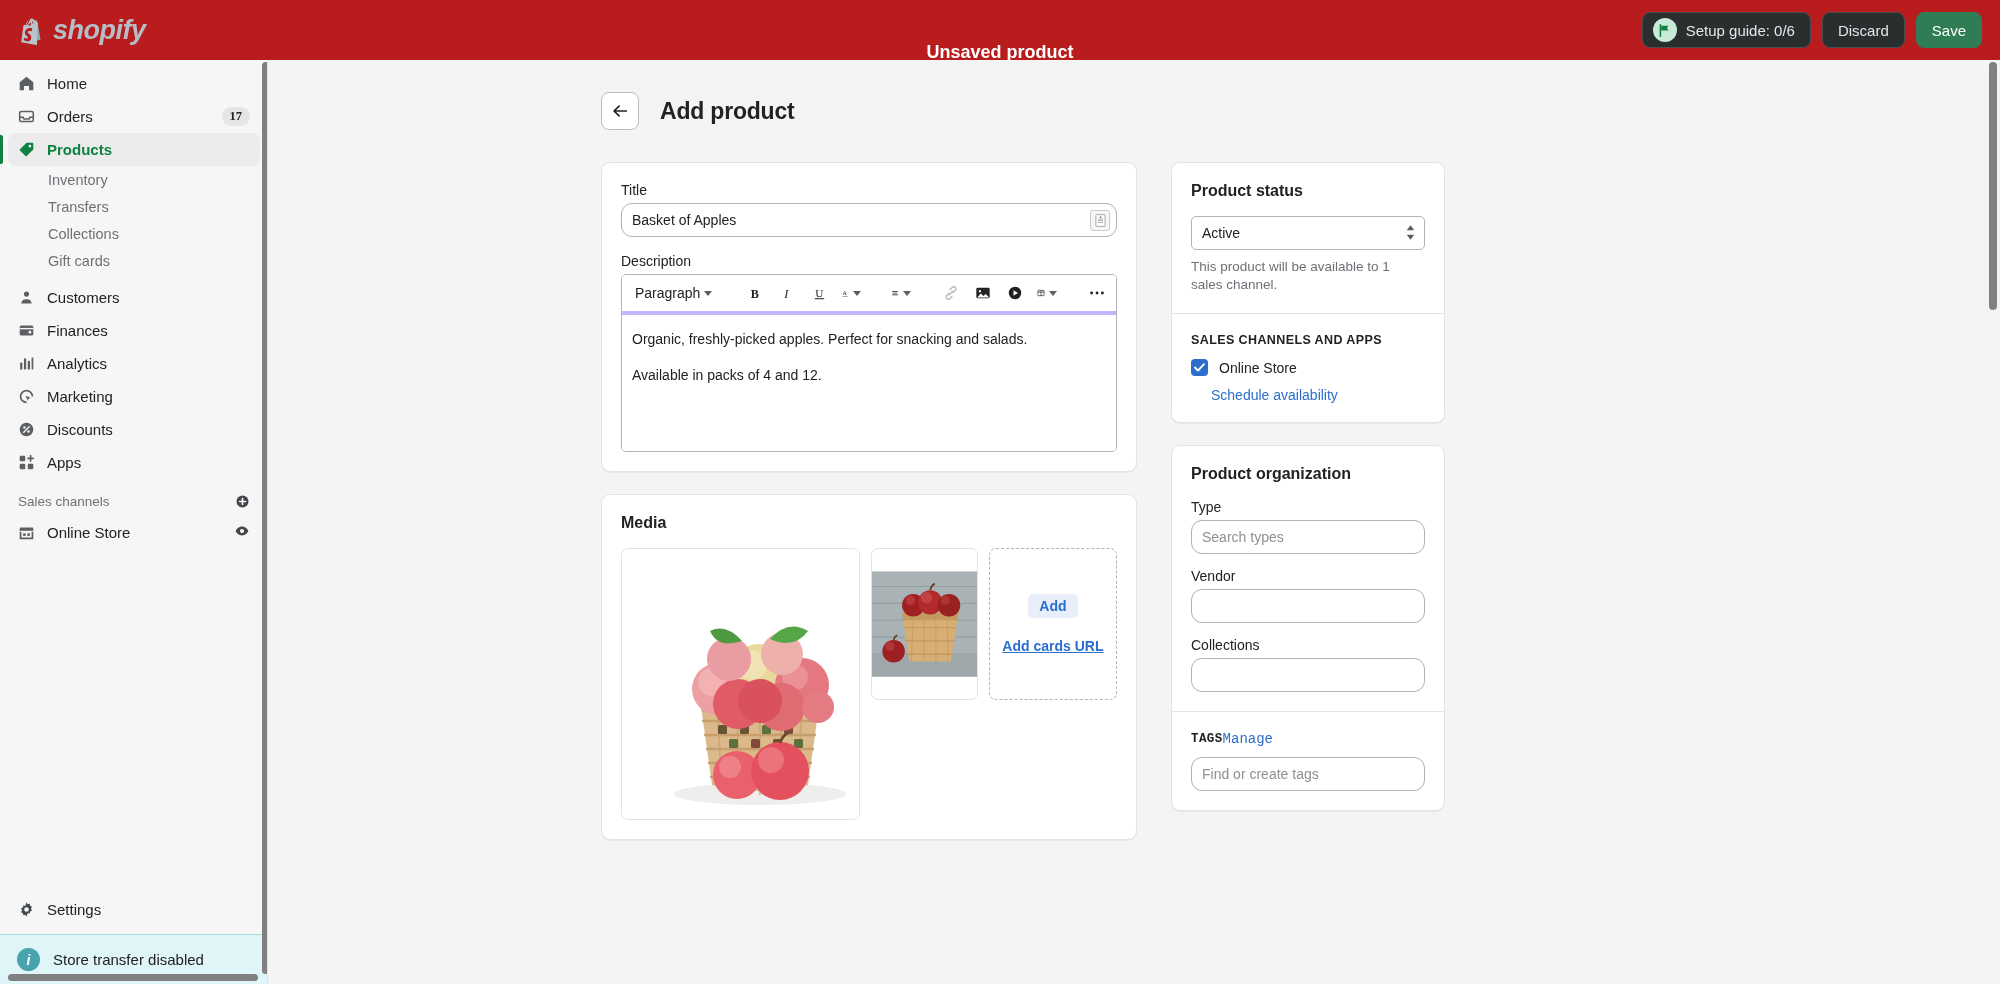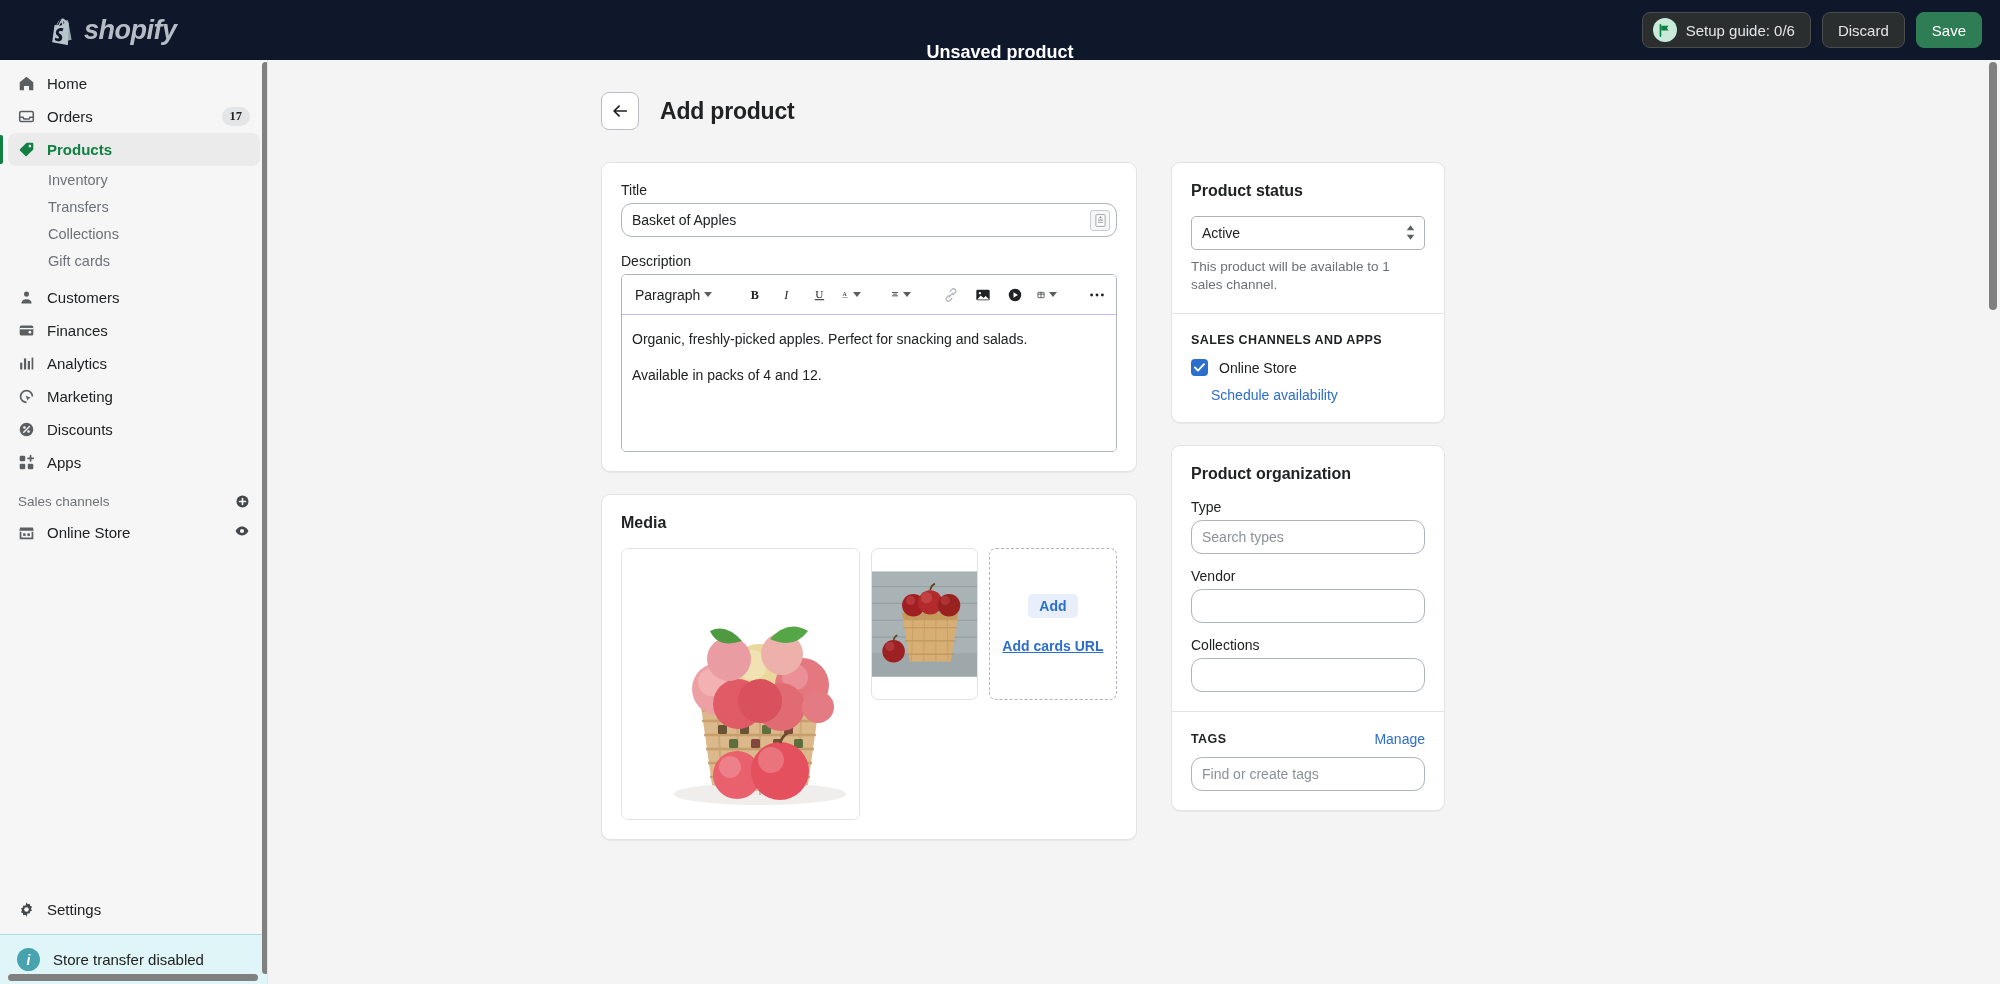--- a/index.html
+++ b/index.html
@@ -8,24 +8,23 @@
     overflow: hidden;
     font-family: "Liberation Sans", sans-serif;
     background: #f4f4f4;
     color: #202223;
   }
 
   
   #topbar {
     position: absolute; top: 0; left: 0;
     width: 2000px; height: 60px;
-    background: #0f172a;
+    background: #b91c1c;
     display: flex; align-items: center;
     z-index: 50;
-    padding-left: 31px;
   }
   #logo { display: flex; align-items: center; gap: 9px; margin-left: 18px; }
   #logo svg { display: block; }
   #logo .wordmark {
     color: #b5bec6; font-size: 27px; font-style: italic;
     font-weight: 700; letter-spacing: -0.5px;
   }
   #topbar-title {
     position: absolute; left: 0; right: 0;
     text-align: center;
@@ -182,21 +181,21 @@
     cursor: pointer;
   }
 
   
   #editor {
     border: 1px solid #aeb4b9; border-radius: 5px; overflow: hidden;
   }
   #editor-toolbar {
     height: 40px; display: flex; align-items: center; gap: 6px;
     padding: 0 6px;
-    border-bottom: 1px solid #c4b5fd;
+    border-bottom: 4px solid #c4b5fd;
     background: #ffffff;
   }
   .tb-item {
     height: 28px; min-width: 26px;
     display: flex; align-items: center; justify-content: center;
     border-radius: 4px; cursor: pointer; color: #202223;
     font-size: 14px; padding: 0 3px;
   }
   #paragraph-select {
     display: flex; align-items: center; justify-content: space-between;
@@ -260,21 +259,21 @@
   .help-text { font-size: 13.5px; color: #6d7175; margin-top: 8px; line-height: 1.35; }
   .card-divider { height: 1px; background: #e1e3e5; }
   .caps-head { font-size: 12.5px; font-weight: 700; letter-spacing: 0.4px; color: #202223; }
   .checkrow { display: flex; align-items: center; gap: 11px; margin-top: 12px; }
   .checkbox {
     width: 17px; height: 17px; border-radius: 4px;
     background: #2c6ecb; display: flex; align-items: center; justify-content: center;
     cursor: pointer; flex: none;
   }
   .link-blue { color: #2c6ecb; font-size: 14px; cursor: pointer; }
-  .row-between { display: flex; align-items: center; justify-content: space-between; }
+  .row-between { display: flex; align-items: center; justify-content: flex-start; font-family: Liberation Mono, monospace; }
 
   #main-vscroll {
     position: absolute; top: 2px; right: 3px;
     width: 8px; height: 248px;
     background: #808080; border-radius: 4px;
   }
 </style>
 </head>
 <body>
 

